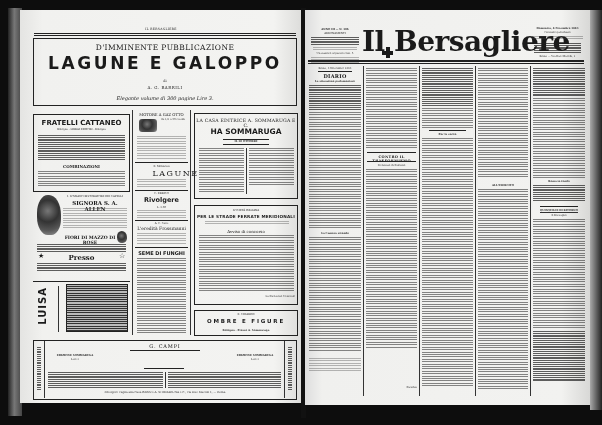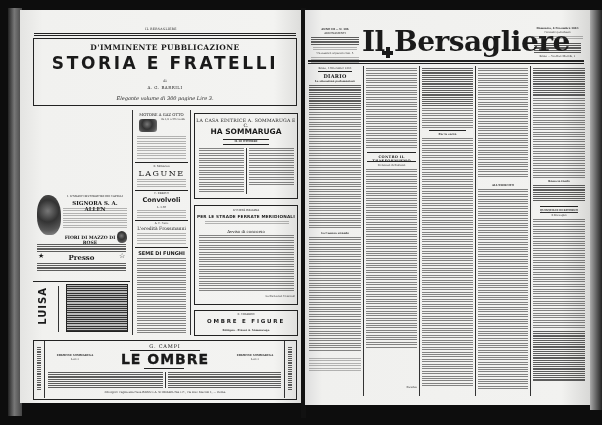--- a/index.html
+++ b/index.html
@@ -53,27 +53,34 @@
 <div class="scan-frame"></div>
 <div class="binding"></div>
 
 <div class="page left">
 
   <div class="abs runhead" style="top:17px;">IL BERSAGLIERE</div>
   <div class="rule" style="left:14px; top:23px; width:262px;"></div>
   <div class="rule" style="left:14px; top:25px; width:262px; height:0.6px;"></div>
 
   <div class="box" style="left:13px; top:28px; width:264px; height:68px;">
-    <div class="abs imminente" style="top:4px;font-weight:bold;">D'IMMINENTE PUBBLICAZIONE</div>
-    <div class="abs storia" style="top:14px;">STORIA E FRATELLI</div>
+    <div class="abs imminente" style="top:4px;">D'IMMINENTE PUBBLICAZIONE</div>
+    <div class="abs storia" style="top:14px;">LAGUNE E GALOPPO</div>
     <div class="abs small-c" style="top:40px;">di</div>
     <div class="abs author" style="top:46px;">A. G. BARRILI</div>
     <div class="abs elegante" style="top:56px;">Elegante volume di 300 pagine Lire 3.</div>
   </div>
 
+  <div class="box" style="left:13px; top:104px; width:97px; height:78px;">
+    <div class="abs ad-title-sans" style="top:4px; font-size:7px;">FRATELLI CATTANEO</div>
+    <div class="abs tiny" style="top:13px;">Bologna - LIBRAI EDITORI - Bologna</div>
+    <div class="textlines dense" style="left:4px; top:20px; width:87px; height:26px;"></div>
+    <div class="abs ad-title-serif" style="top:49px; font-size:4px; font-weight:bold;">COMBINAZIONI</div>
+    <div class="textlines" style="left:4px; top:56px; width:87px; height:17px;"></div>
+  </div>
 
   <div class="abs" style="left:13px; top:183px; width:97px; height:87px;">
     <div class="engraving" style="left:4px; top:2px; width:24px; height:40px;"></div>
     <div class="abs tiny" style="left:28px; top:2px; width:68px;">I. SOVRANO RISTORATORE DEI CAPELLI</div>
     <div class="abs ad-title-serif" style="left:28px; top:7px; width:68px; font-size:5.5px; font-weight:bold;">SIGNORA S. A. ALLEN</div>
     <div class="textlines light" style="left:30px; top:15px; width:64px; height:22px;"></div>
     <div class="abs ad-title-serif" style="left:28px; top:42px; width:58px; font-size:4.5px; font-weight:bold;">FIORI DI MAZZO DI ROSE</div>
     <div class="engraving" style="left:84px; top:38px; width:10px; height:12px;"></div>
     <div class="textlines dense" style="left:4px; top:51px; width:89px; height:8px;"></div>
     <div class="abs star" style="left:5px; top:60px;">★</div>
@@ -92,26 +99,26 @@
   <div class="vrule" style="left:112px; top:100px; height:225px;"></div>
 
   <div class="abs" style="left:115px; top:100px; width:53px; height:225px;">
     <div class="abs ad-title-serif" style="top:2px; font-size:3.8px;">MOTORE A GAZ OTTO</div>
     <div class="abs tiny" style="left:24px; top:8px; width:28px;">da 1/2 a 50 cavalli</div>
     <div class="engraving" style="left:4px; top:9px; width:18px; height:13px; border-radius:3px;"></div>
     <div class="textlines light" style="left:2px; top:26px; width:49px; height:24px;"></div>
     <div class="rule" style="left:0; top:52px; width:53px;"></div>
 
     <div class="abs tiny" style="top:55px;">E. Molmenti</div>
-    <div class="abs ad-title-serif" style="top:59px; font-size:8px; letter-spacing:1.5px;">LAGUNE</div>
+    <div class="abs ad-title-serif" style="top:59px; font-size:8px; letter-spacing:1.5px;margin-left:14px;">LAGUNE</div>
     <div class="textlines light" style="left:2px; top:69px; width:49px; height:9px;"></div>
     <div class="rule" style="left:0; top:80px; width:53px;"></div>
 
     <div class="abs tiny" style="top:82px;">G. ERRICO</div>
-    <div class="abs ad-title-sans" style="top:86px; font-size:6.5px;">Convolvoli</div>
+    <div class="abs ad-title-sans" style="top:86px; font-size:6.5px;">Rivolgere</div>
     <div class="abs tiny" style="top:96px;">L. 3.00</div>
     <div class="textlines light" style="left:2px; top:100px; width:49px; height:8px;"></div>
     <div class="rule" style="left:0; top:110px; width:53px;"></div>
 
     <div class="abs tiny" style="top:112px;">A. C. Gatti</div>
     <div class="abs ad-title-serif" style="top:116px; font-size:4.5px;">L'eredità Frossmanni</div>
     <div class="textlines light" style="left:2px; top:123px; width:49px; height:12px;"></div>
     <div class="rule" style="left:0; top:137px; width:53px;"></div>
 
     <div class="abs ad-title-sans" style="top:140px; font-size:5px;">SEME DI FUNGHI</div>
@@ -147,21 +154,20 @@
   </div>
 
   <div class="box" style="left:13px; top:330px; width:264px; height:60px; border-width:1.8px;">
     <div class="vrule" style="left:10px; top:0; height:57px;"></div>
     <div class="textlines dense" style="left:3px; top:6px; width:4px; height:44px;"></div>
     <div class="vrule" style="left:250px; top:0; height:57px;"></div>
     <div class="textlines dense" style="left:254px; top:6px; width:4px; height:44px;"></div>
 
     <div class="abs ad-title-serif" style="top:2px; font-size:5px; letter-spacing:0.8px;">G. CAMPI</div>
     <div class="rule" style="left:96px; top:9px; width:70px; height:0.6px;"></div>
-    <div class="abs le-ombre" style="left:0; width:100%; top:10px;">LE OMBRE</div>
     <div class="abs tiny" style="left:16px; top:13px; width:50px; font-weight:bold;">EDIZIONE SOMMARUGA</div>
     <div class="abs tiny" style="left:16px; top:17px; width:50px;">Lire 1</div>
     <div class="abs tiny" style="left:196px; top:13px; width:50px; font-weight:bold;">EDIZIONE SOMMARUGA</div>
     <div class="abs tiny" style="left:196px; top:17px; width:50px;">Lire 1</div>
     <div class="rule" style="left:110px; top:27px; width:40px; height:0.6px;"></div>
 
     <div class="textlines dense" style="left:14px; top:31px; width:115px; height:16px;"></div>
     <div class="vrule" style="left:131px; top:31px; height:16px;"></div>
     <div class="textlines dense" style="left:134px; top:31px; width:113px; height:16px;"></div>
     <div class="abs tiny" style="top:50px; font-size:2.8px;">Rivolgere vaglia alla Casa Editrice A. SOMMARUGA e C., via Due Macelli 1, — Roma</div>

